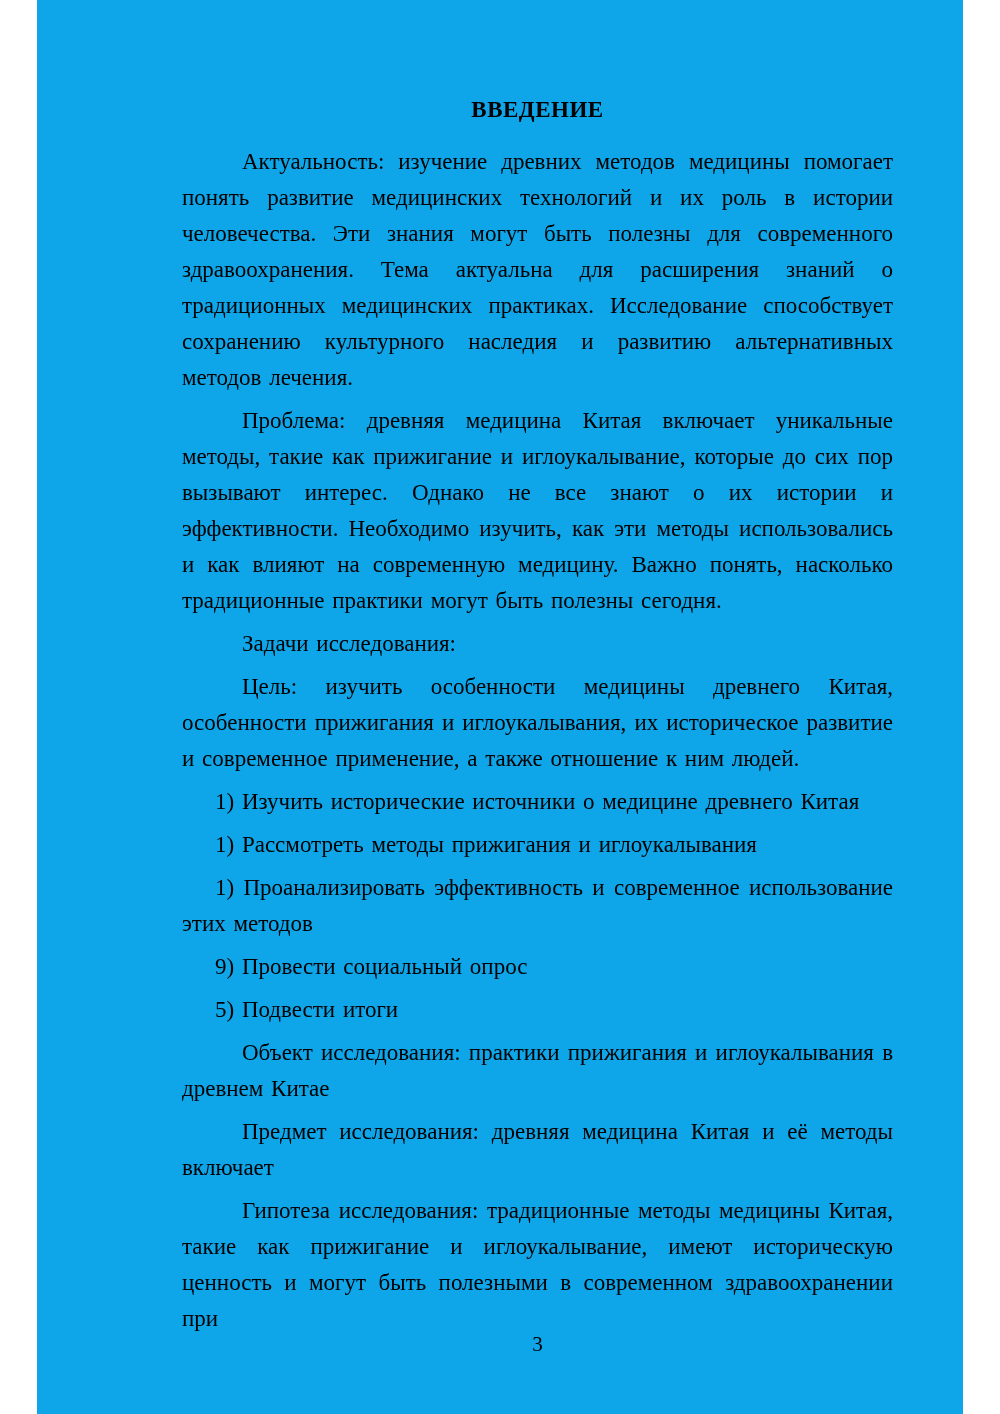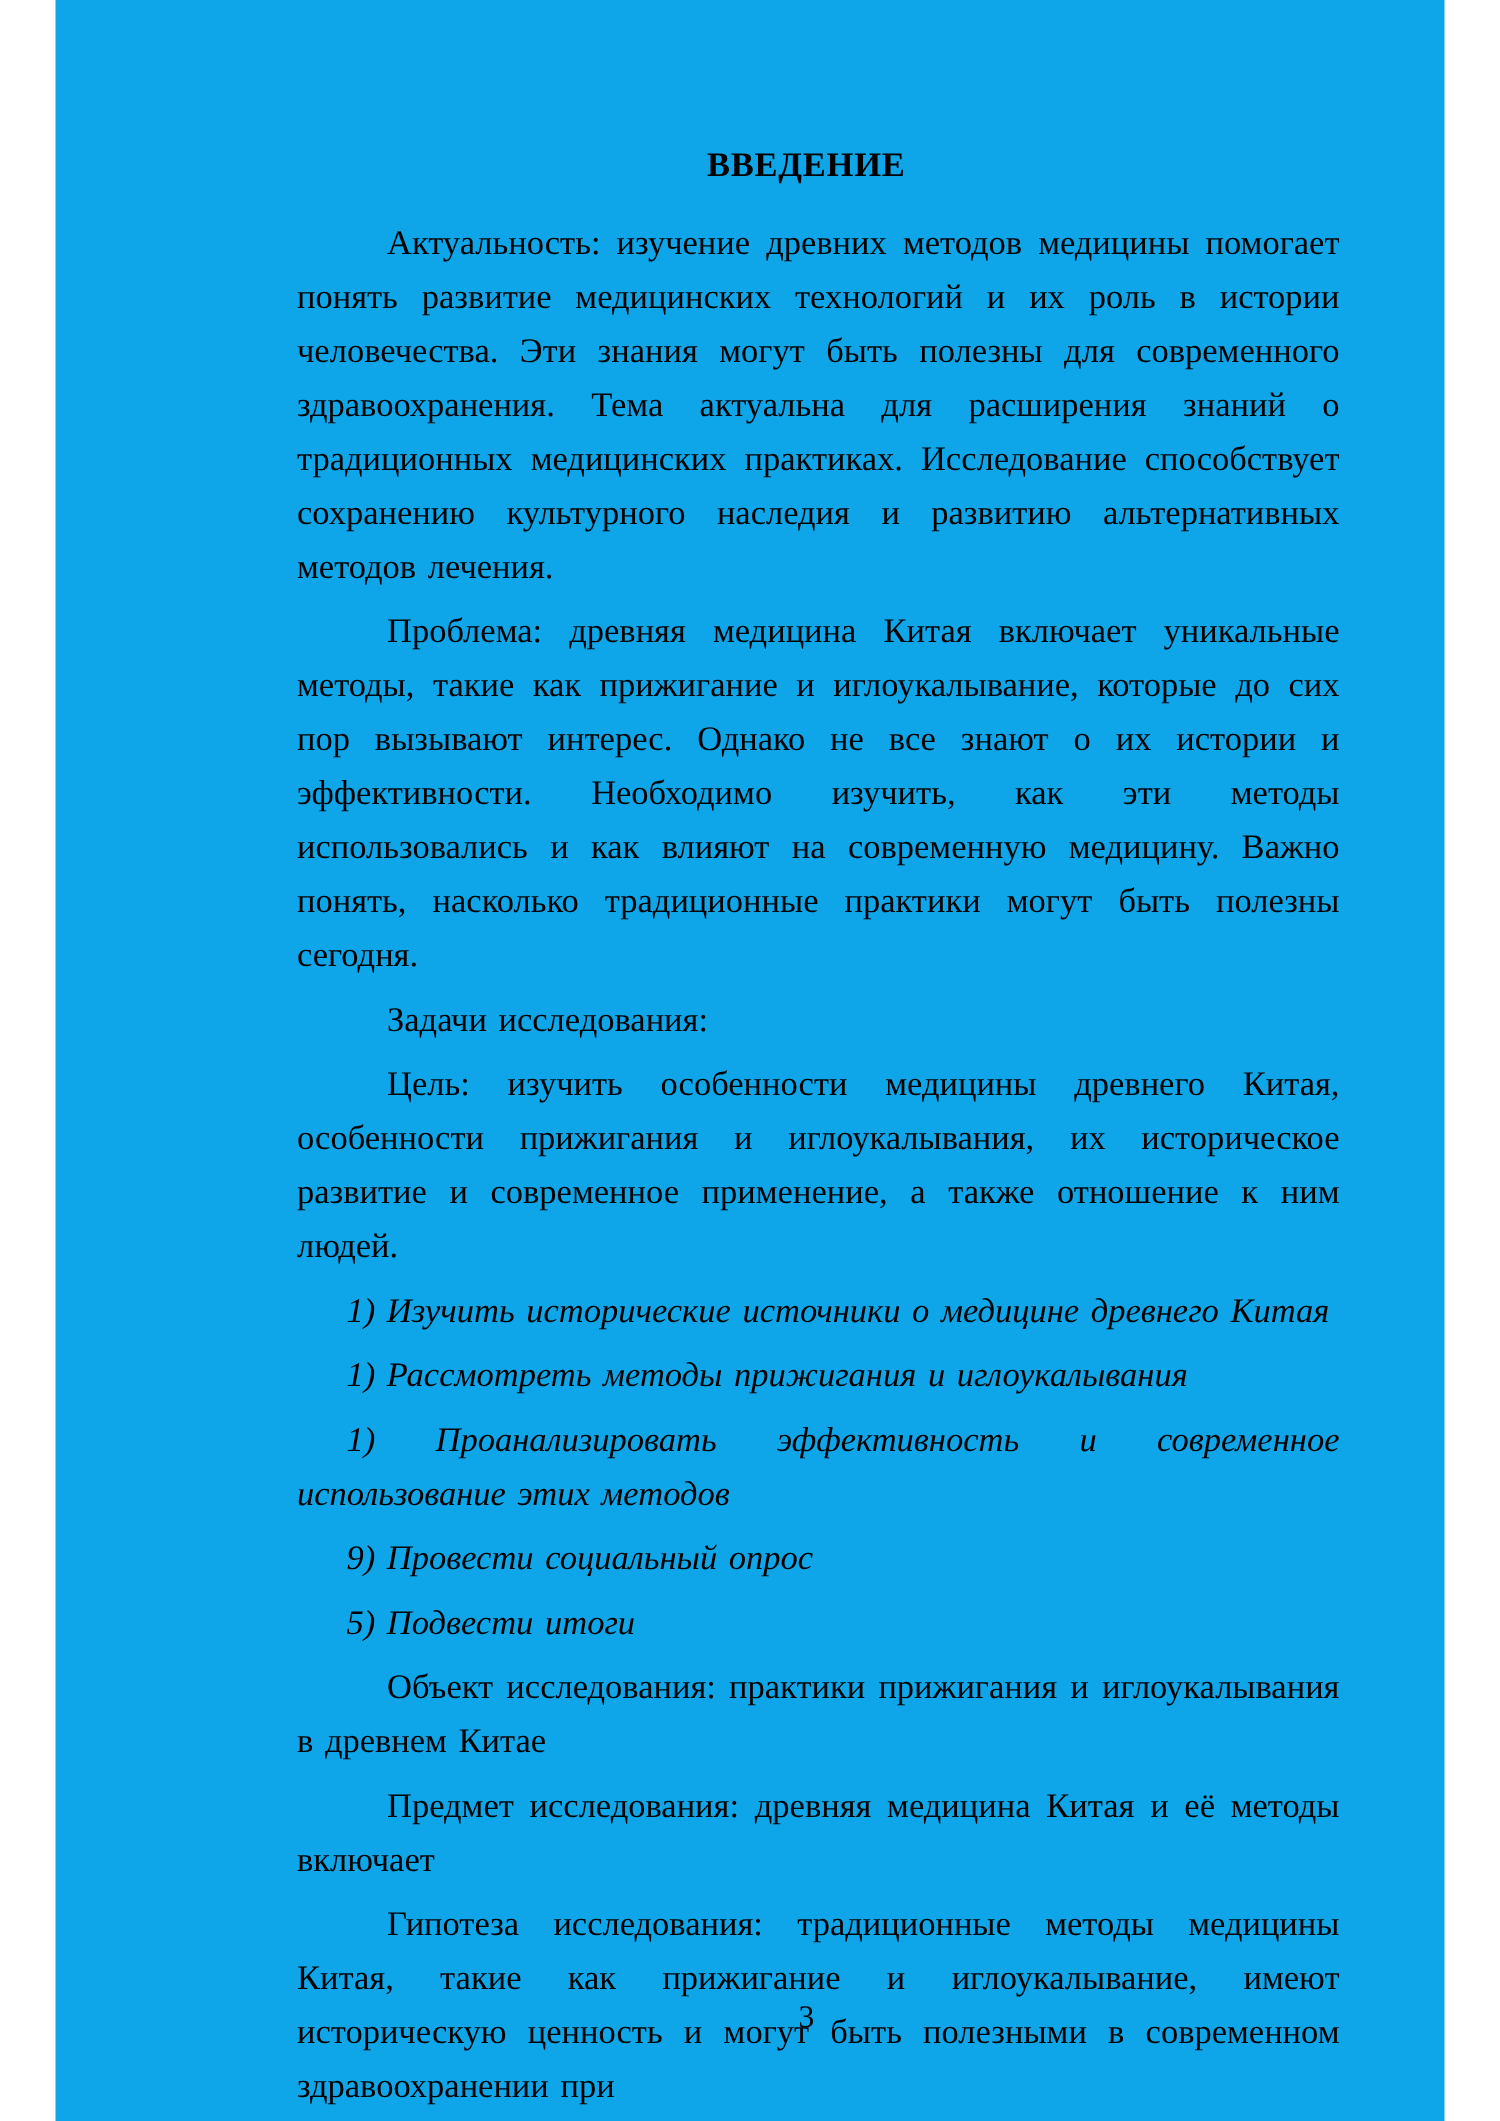--- a/index.html
+++ b/index.html
@@ -22,28 +22,27 @@
     overflow: hidden;
   }
   .title {
     font-size: 23px;
     font-weight: bold;
     text-align: center;
     margin: 0 0 16px 0;
     letter-spacing: 0.5px;
   }
   .para {
-    margin: 0 0 7px 16px;
+    margin: 0 0 7px 0;
     text-align: justify;
     text-indent: 60px;
     word-spacing: 2px;
   }
   .list-item {
     text-indent: 33px;
-    font-style: italic;
   }
   .page-number {
     position: absolute;
     bottom: 52px;
     left: 145px;
     right: 70px;
     text-align: center;
     font-size: 21px;
   }
 </style>

